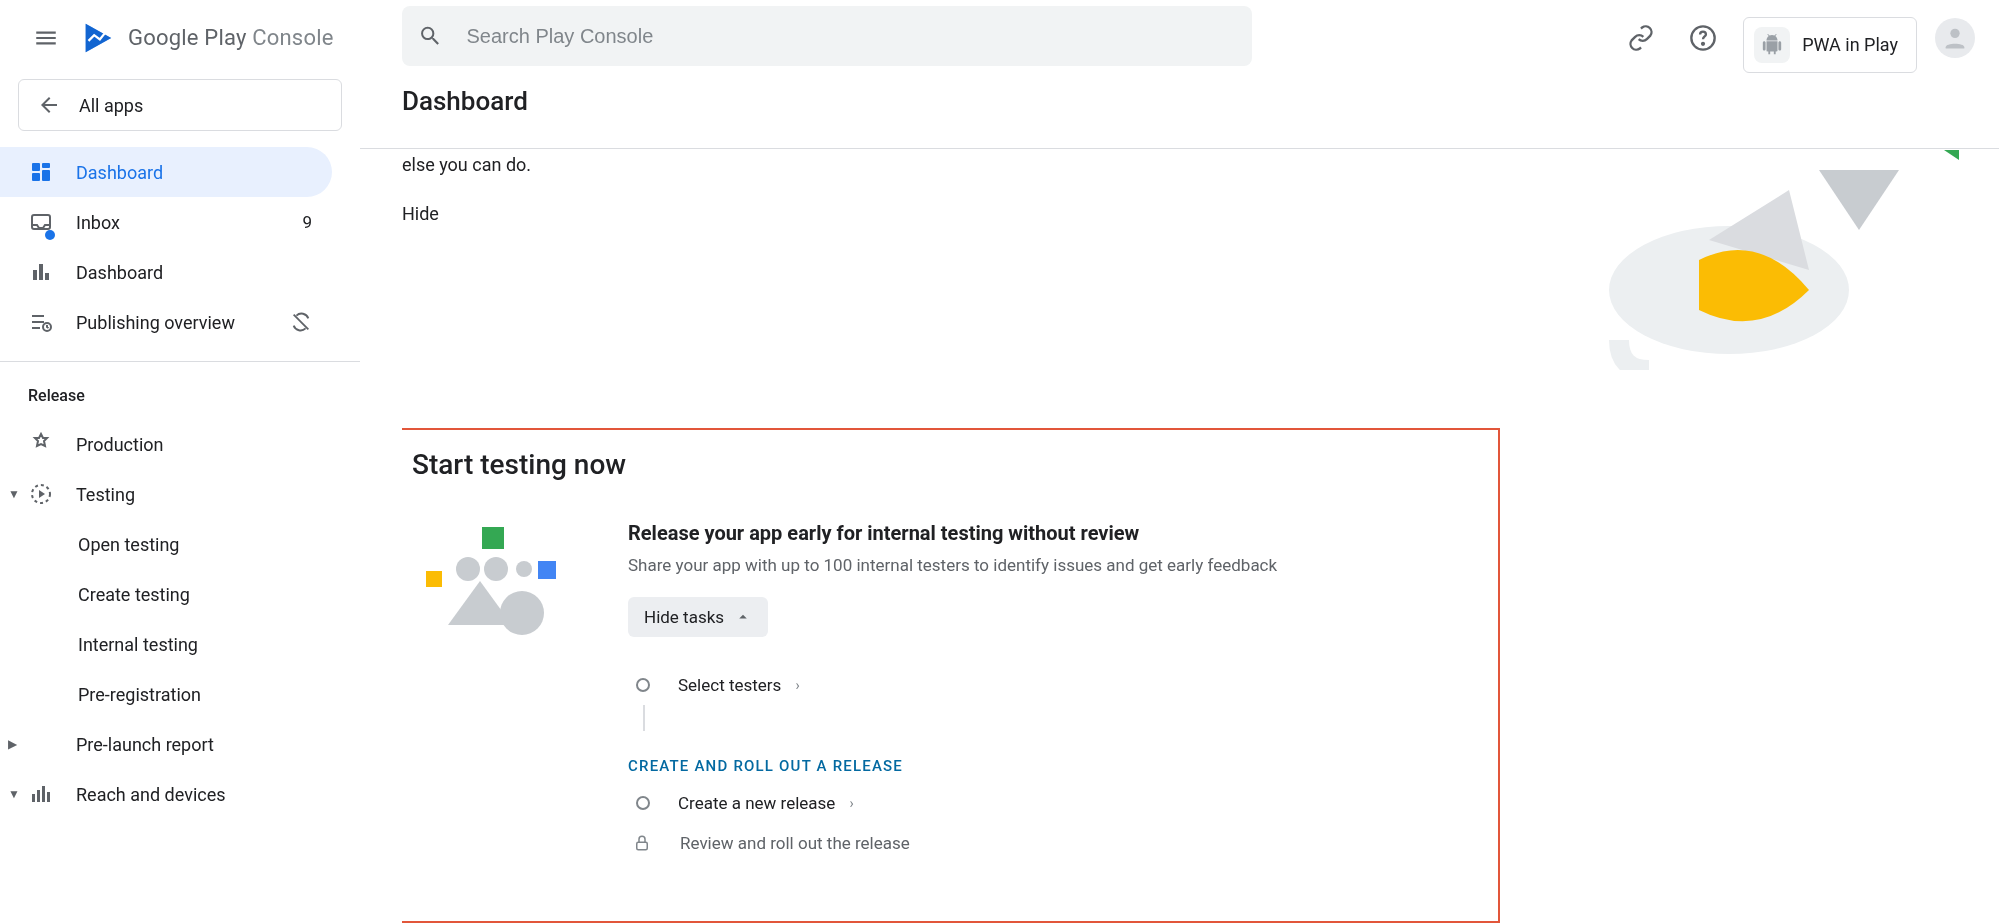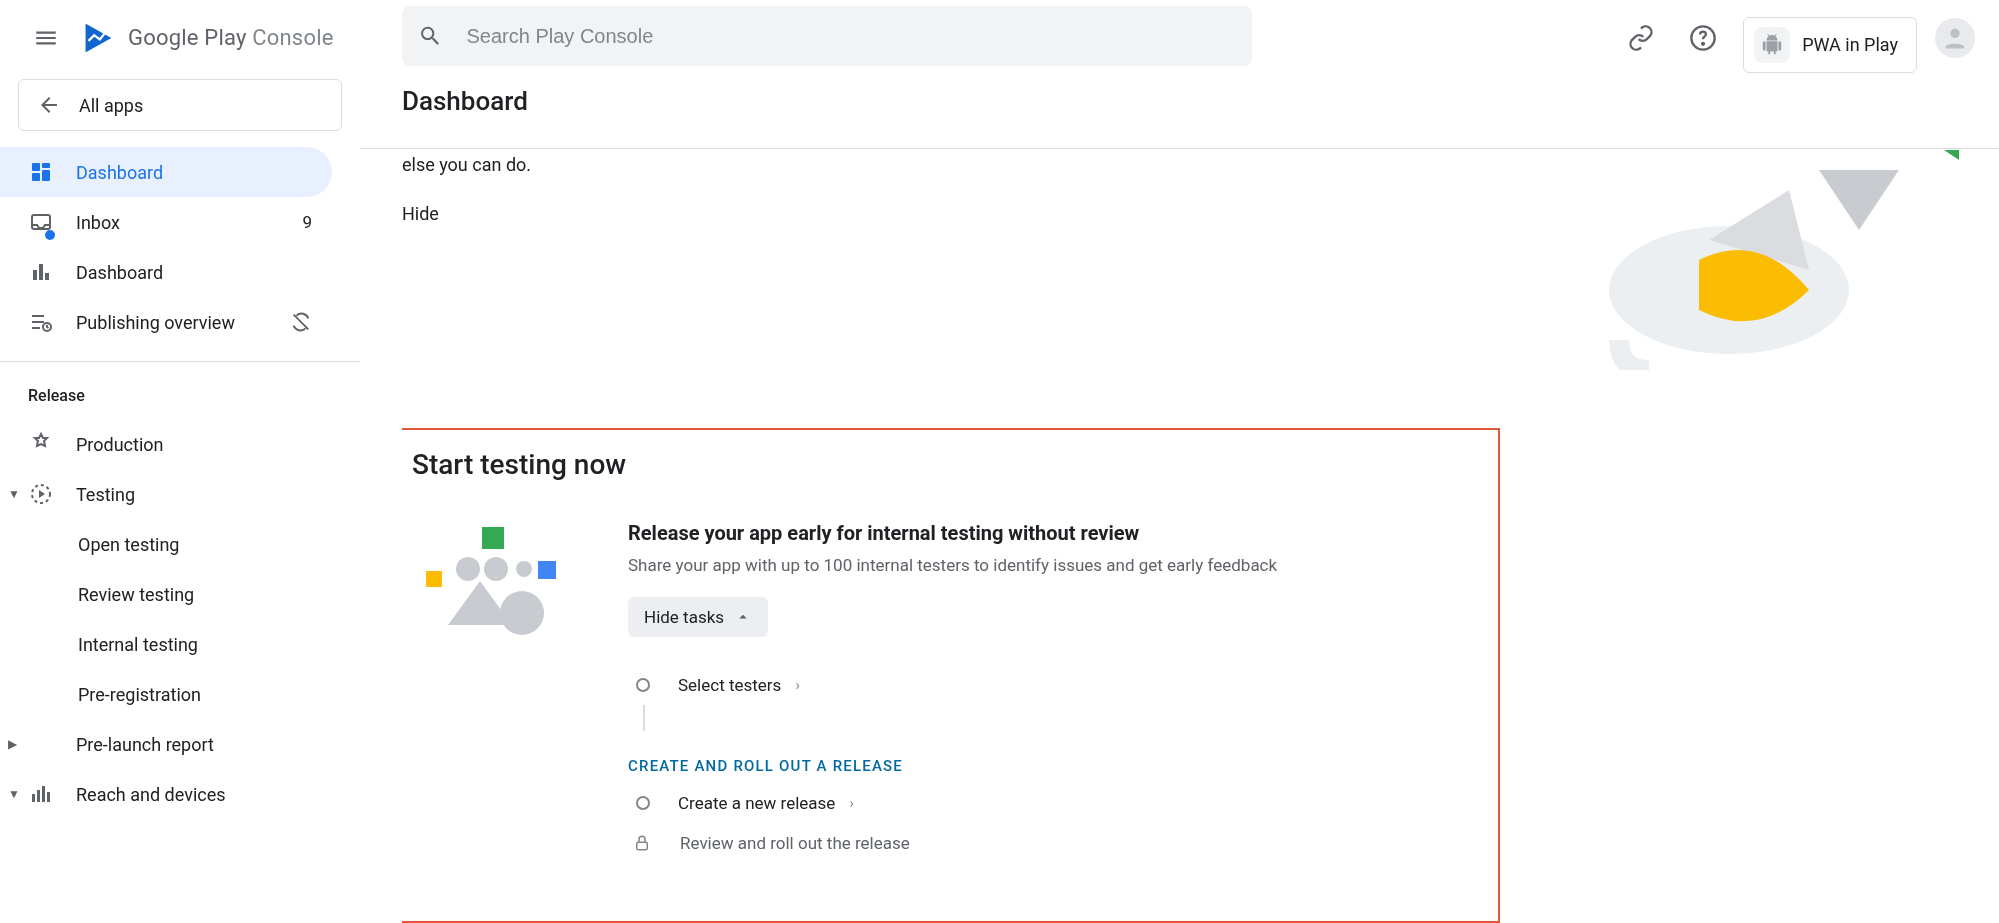--- a/index.html
+++ b/index.html
@@ -447,21 +447,21 @@
           <polygon points="10,8 16,12 10,16" fill="#5f6368" stroke="none"></polygon>
         </svg>
     </span>
     <span>Testing</span>
   </div>
 
   <div class="nav-sub">
     <span>Open testing</span>
   </div>
   <div class="nav-sub">
-    <span>Review testing</span>
+    <span>Create testing</span>
   </div>
   <div class="nav-sub">
     <span>Internal testing</span>
   </div>
   <div class="nav-sub">
     <span>Pre-registration</span>
   </div>
 
   <div class="nav-item">
     <span class="expand-caret">▶</span>

